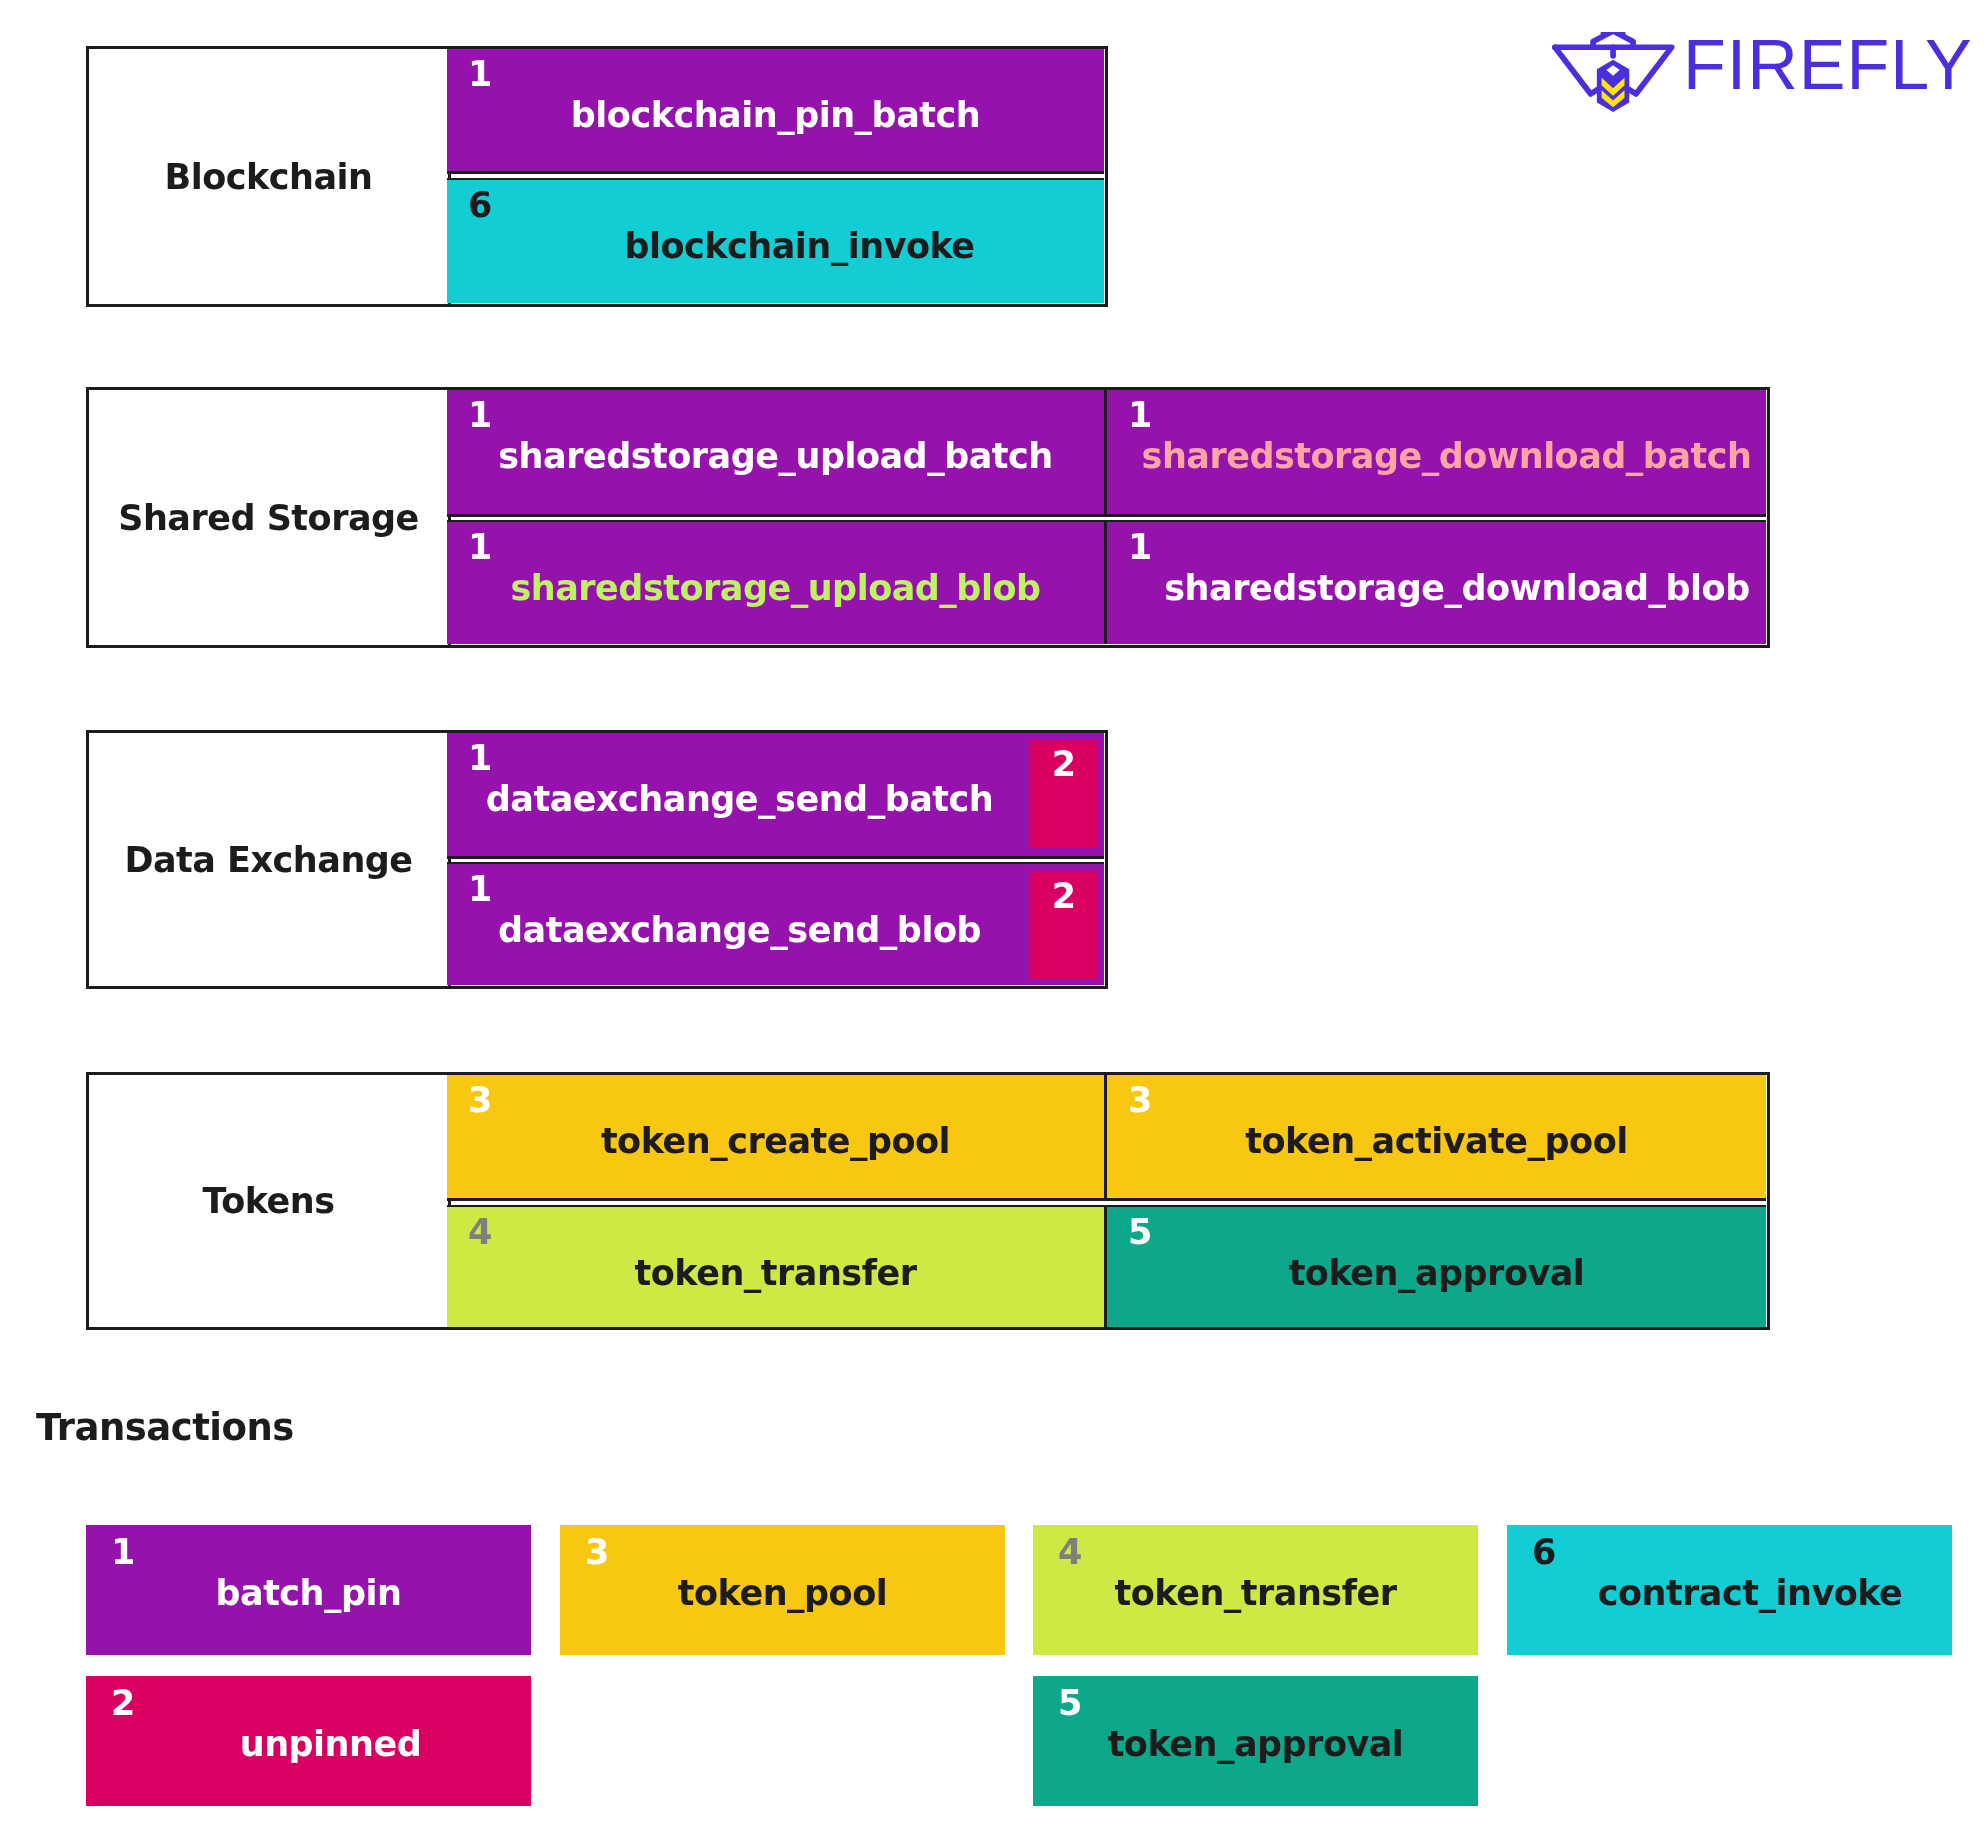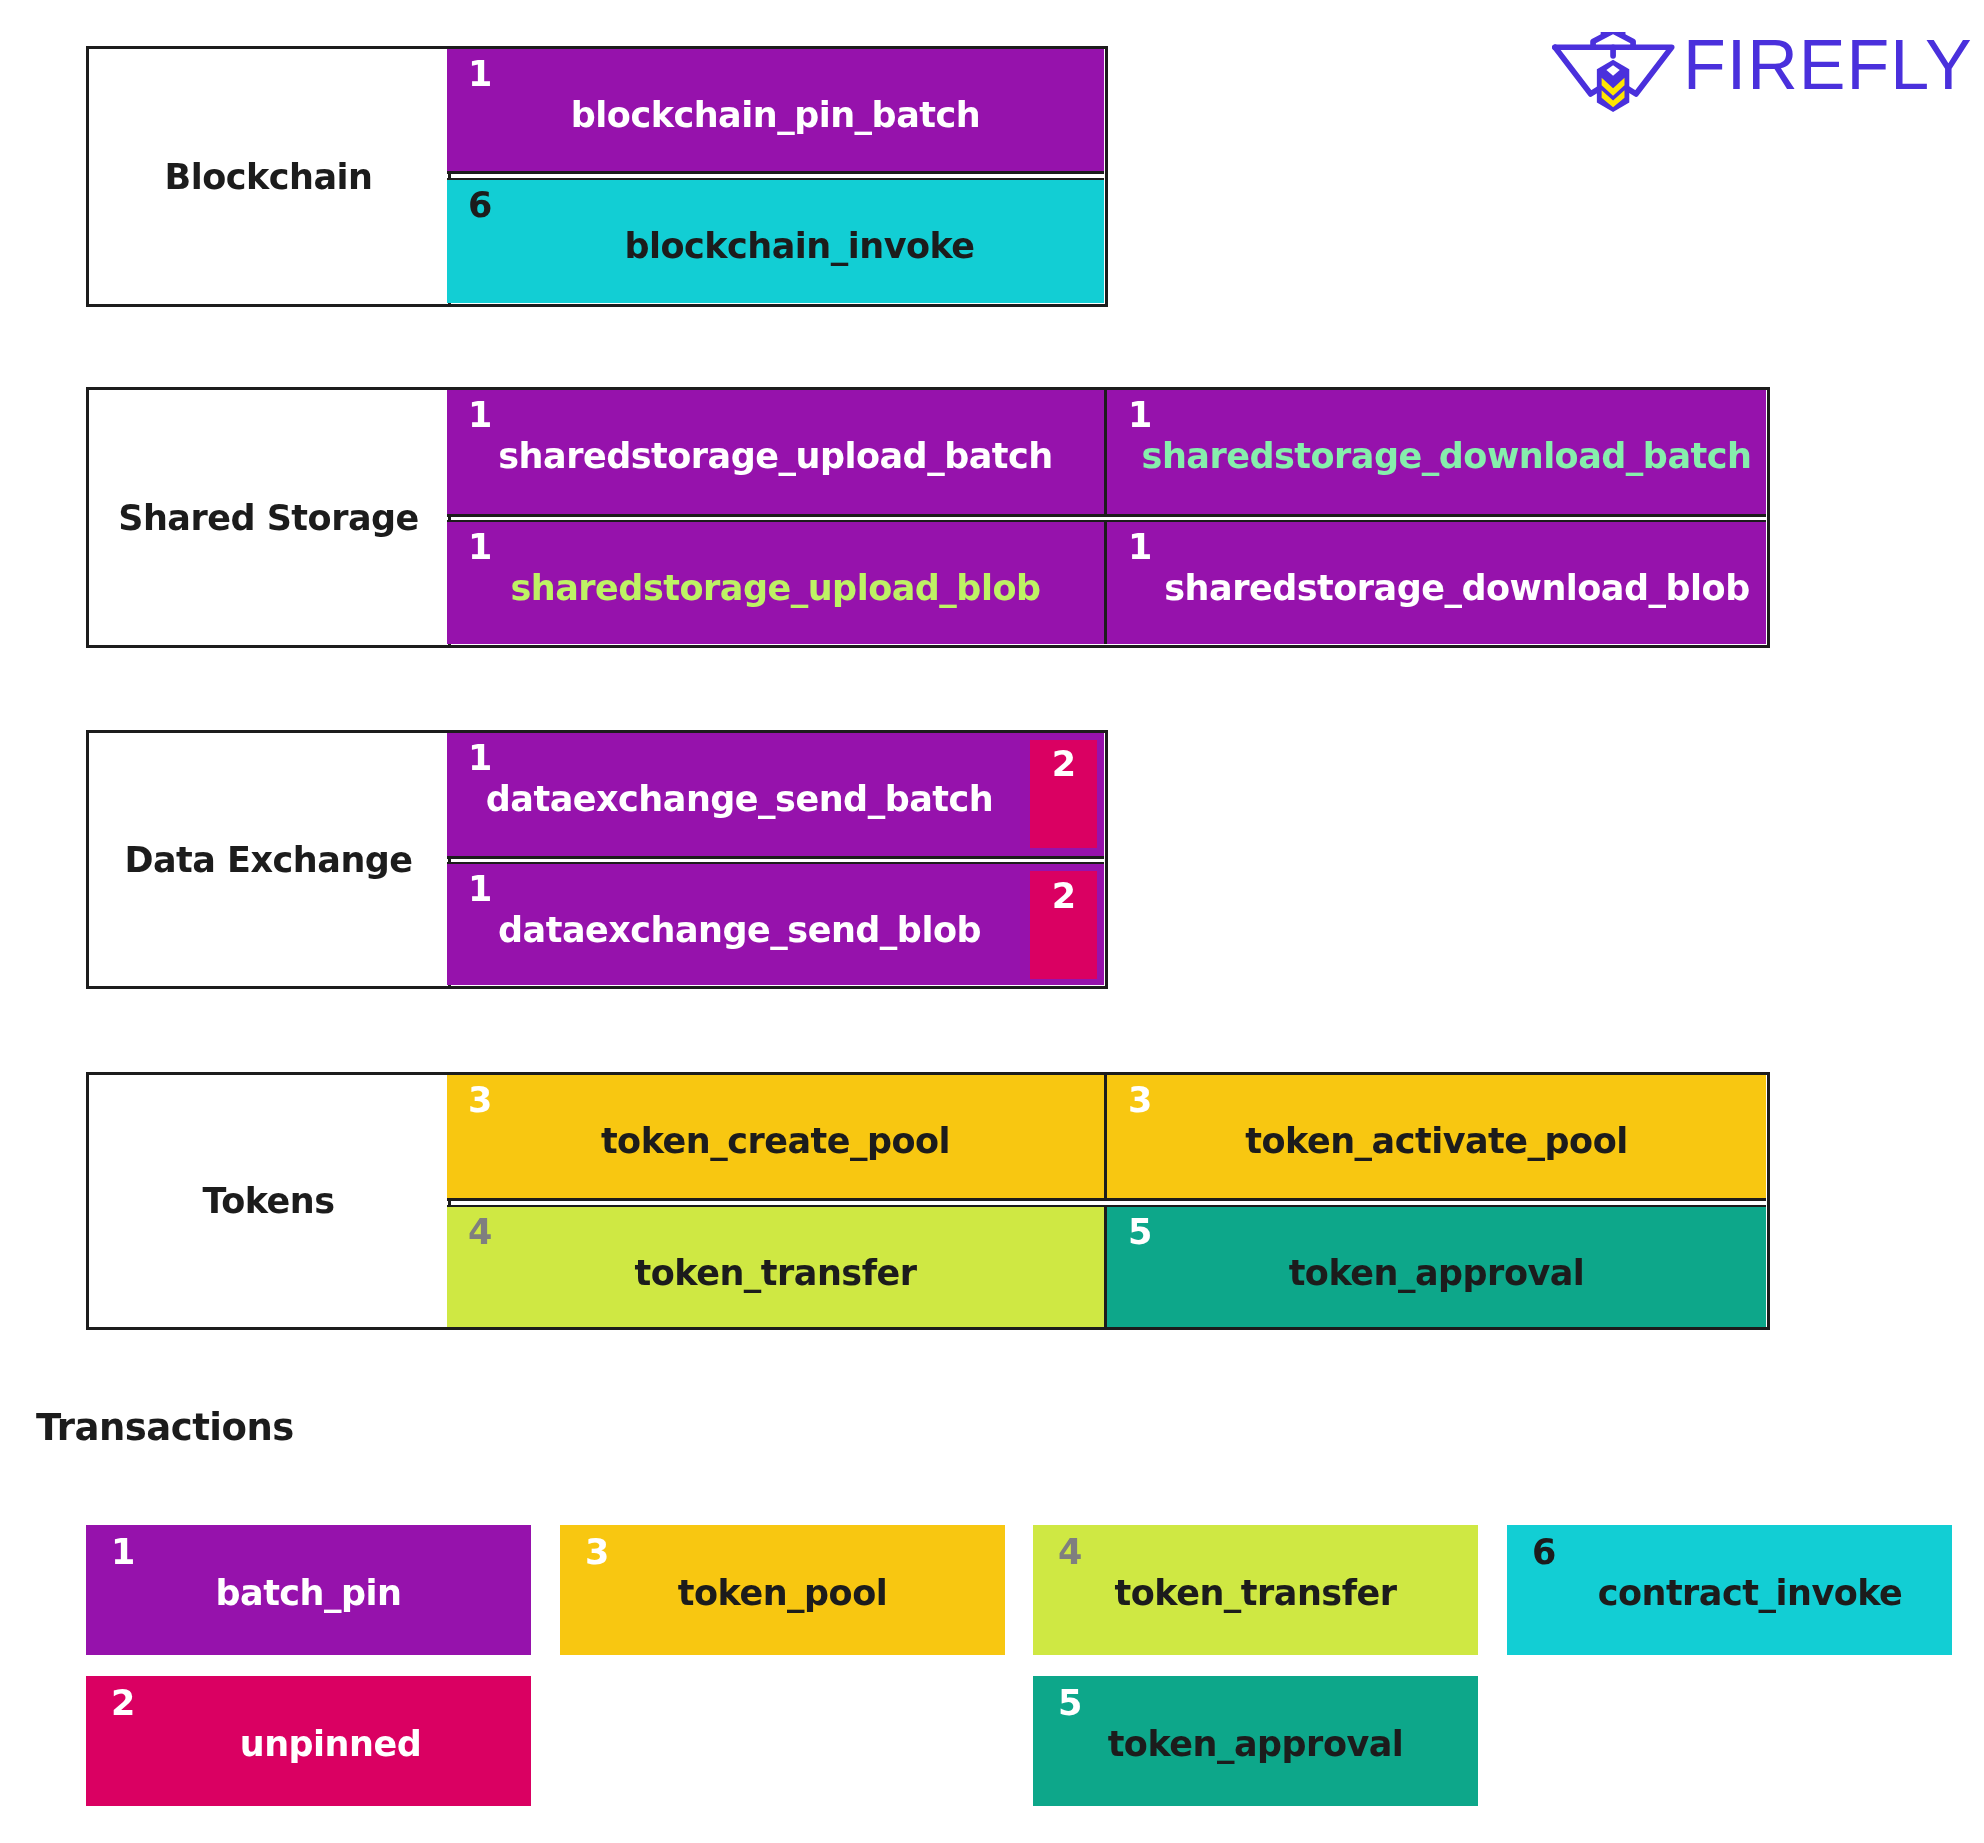--- a/index.html
+++ b/index.html
@@ -68,21 +68,21 @@
 </div>
 
 <div class="frame" style="left:86px; top:387px; width:1684px; height:261px;">
   <div class="frame-label">Shared Storage</div>
   <div class="cell" style="left:358px; top:0; width:660px; height:127px; background:#9612ac; border-right:3.3px solid #1c1c1c; border-bottom:3.3px solid #1c1c1c;">
     <span class="num" style="color:#fff;">1</span>
     <span class="lbl" style="color:#fff;">sharedstorage_upload_batch</span>
   </div>
   <div class="cell" style="left:1018px; top:0; width:659px; height:127px; background:#9612ac; border-bottom:3.3px solid #1c1c1c;">
     <span class="num" style="color:#fff;">1</span>
-    <span class="lbl" style="color:#86efac;padding-left:20px;">sharedstorage_download_batch</span>
+    <span class="lbl" style="color:#fca5a5;padding-left:20px;">sharedstorage_download_batch</span>
   </div>
   <div class="cell" style="left:358px; top:130px; width:660px; height:124px; background:#9612ac; border-right:3.3px solid #1c1c1c; border-top:2.9px solid #1c1c1c;">
     <span class="num" style="color:#fff;">1</span>
     <span class="lbl" style="color:#bef264;">sharedstorage_upload_blob</span>
   </div>
   <div class="cell" style="left:1018px; top:130px; width:659px; height:124px; background:#9612ac; border-top:2.9px solid #1c1c1c;">
     <span class="num" style="color:#fff;">1</span>
     <span class="lbl" style="color:#fff;padding-left:41px;">sharedstorage_download_blob</span>
   </div>
 </div>

